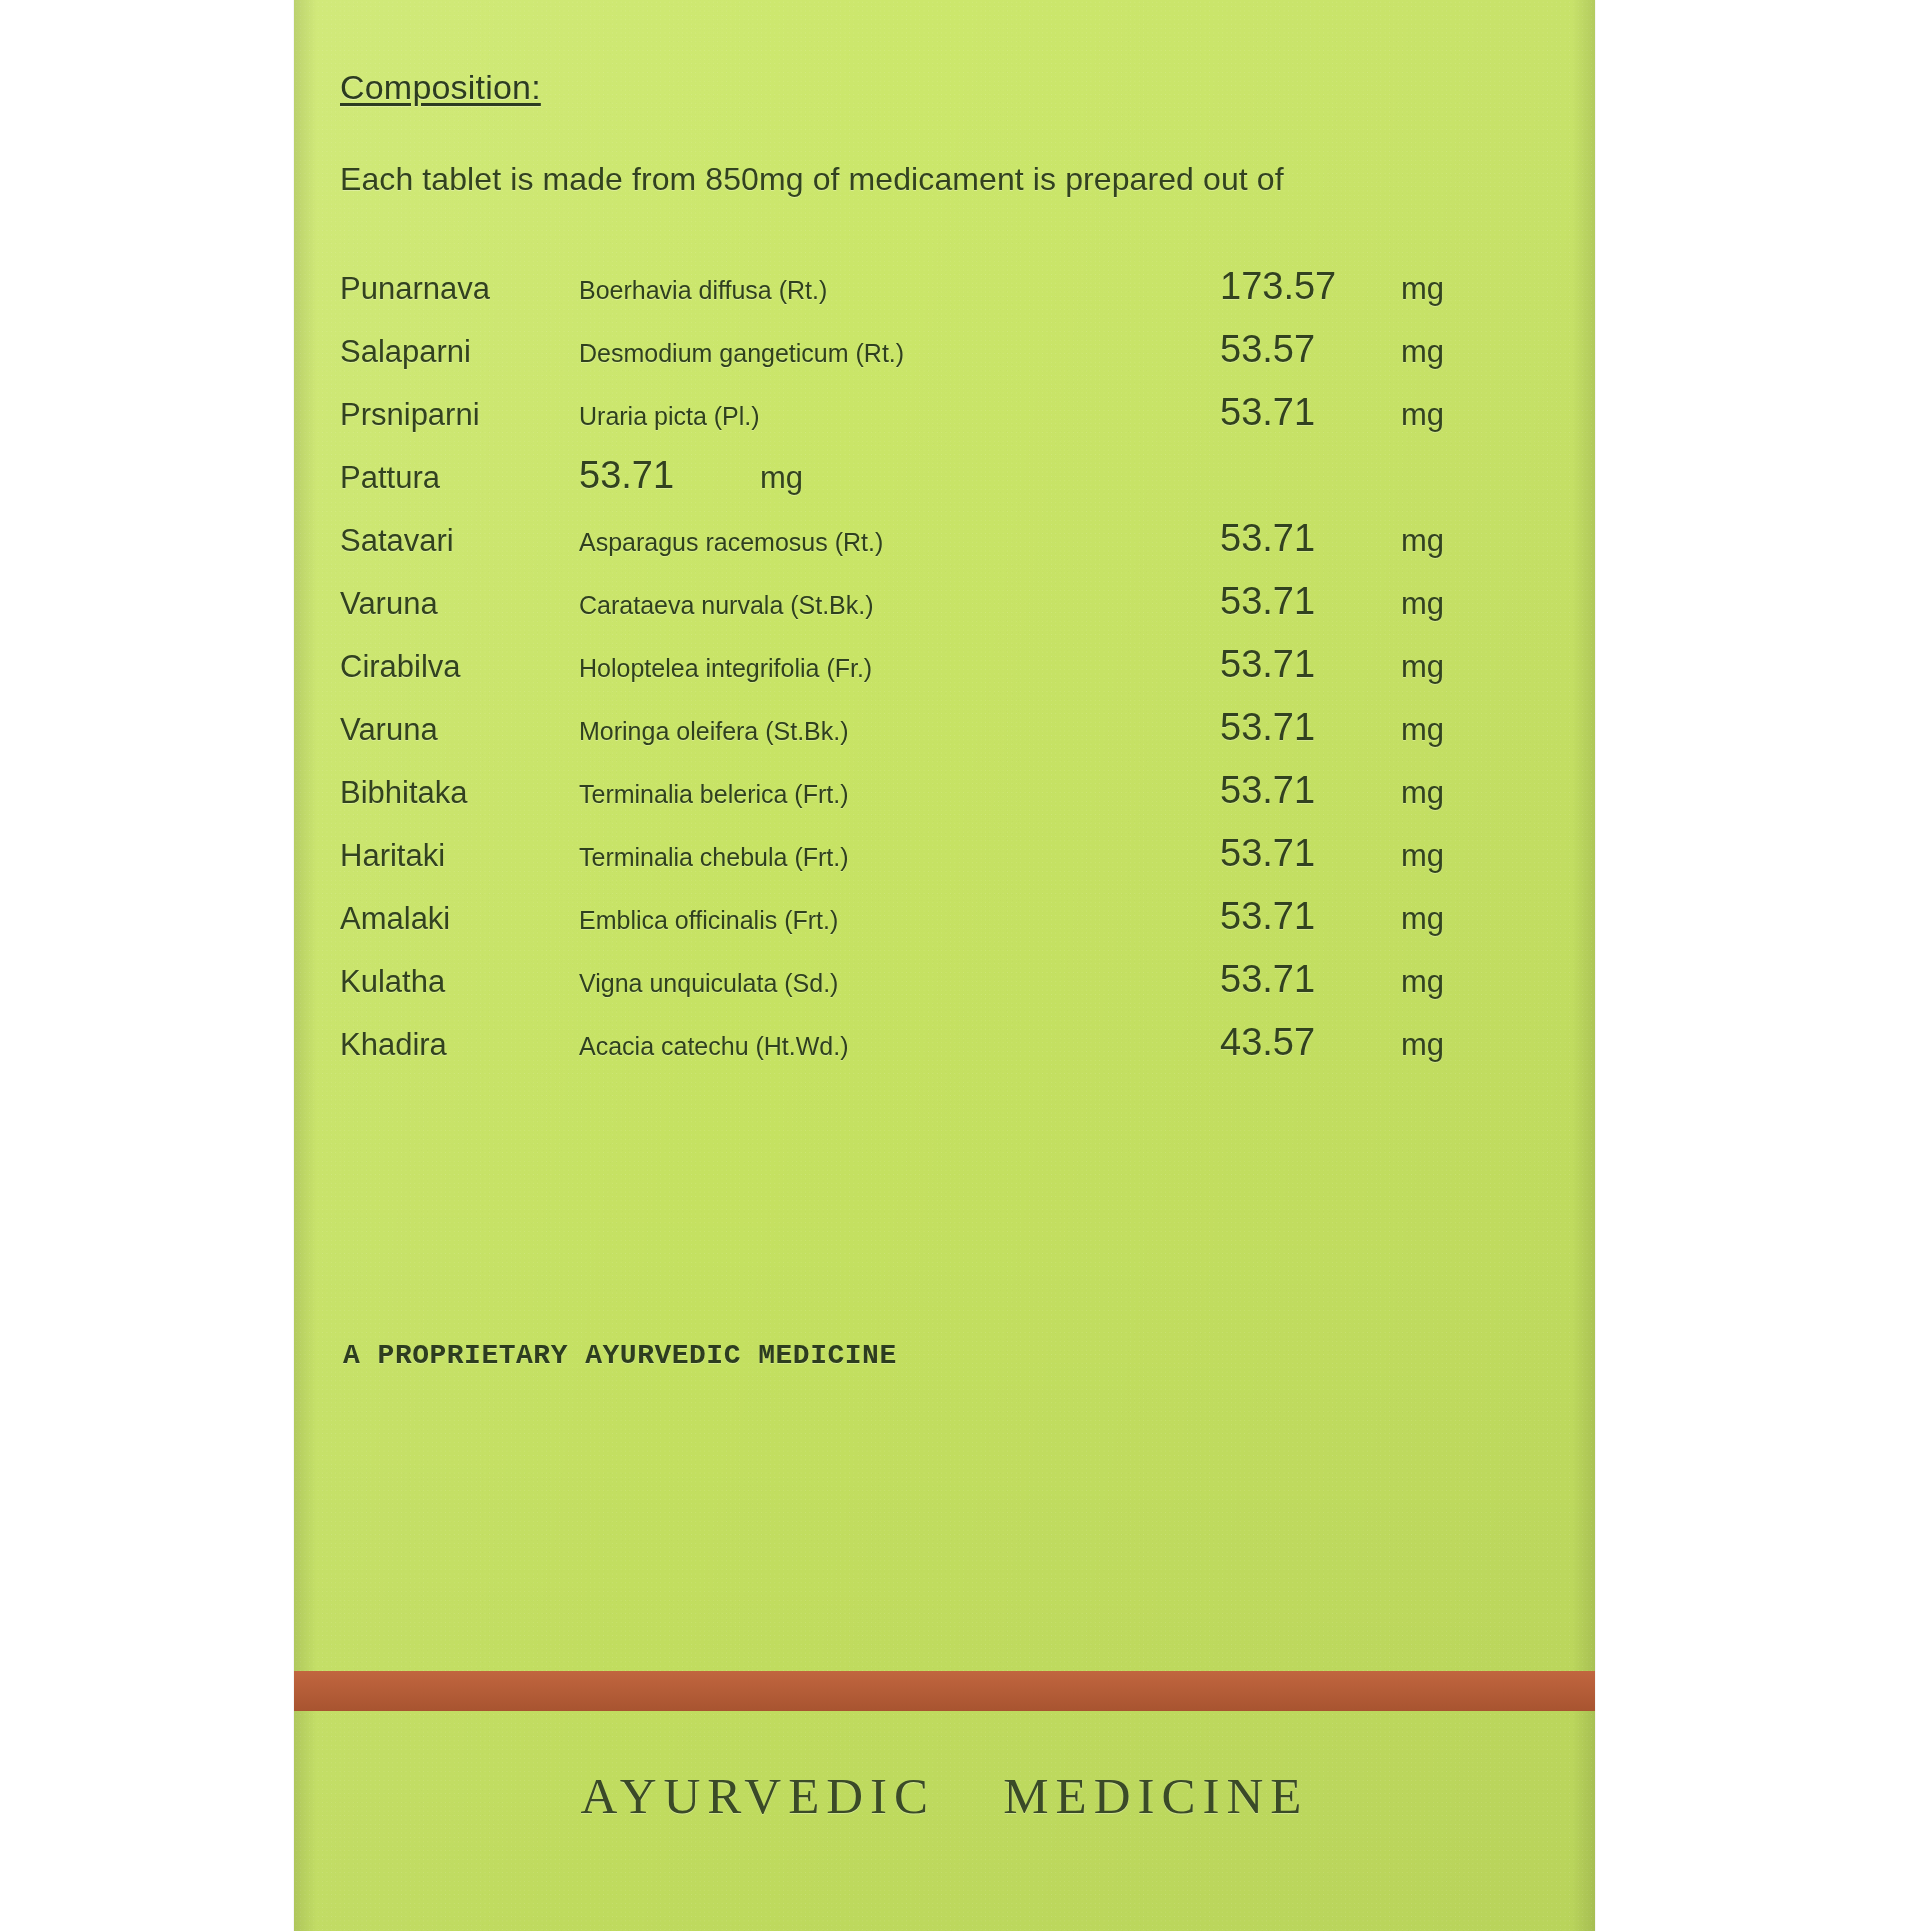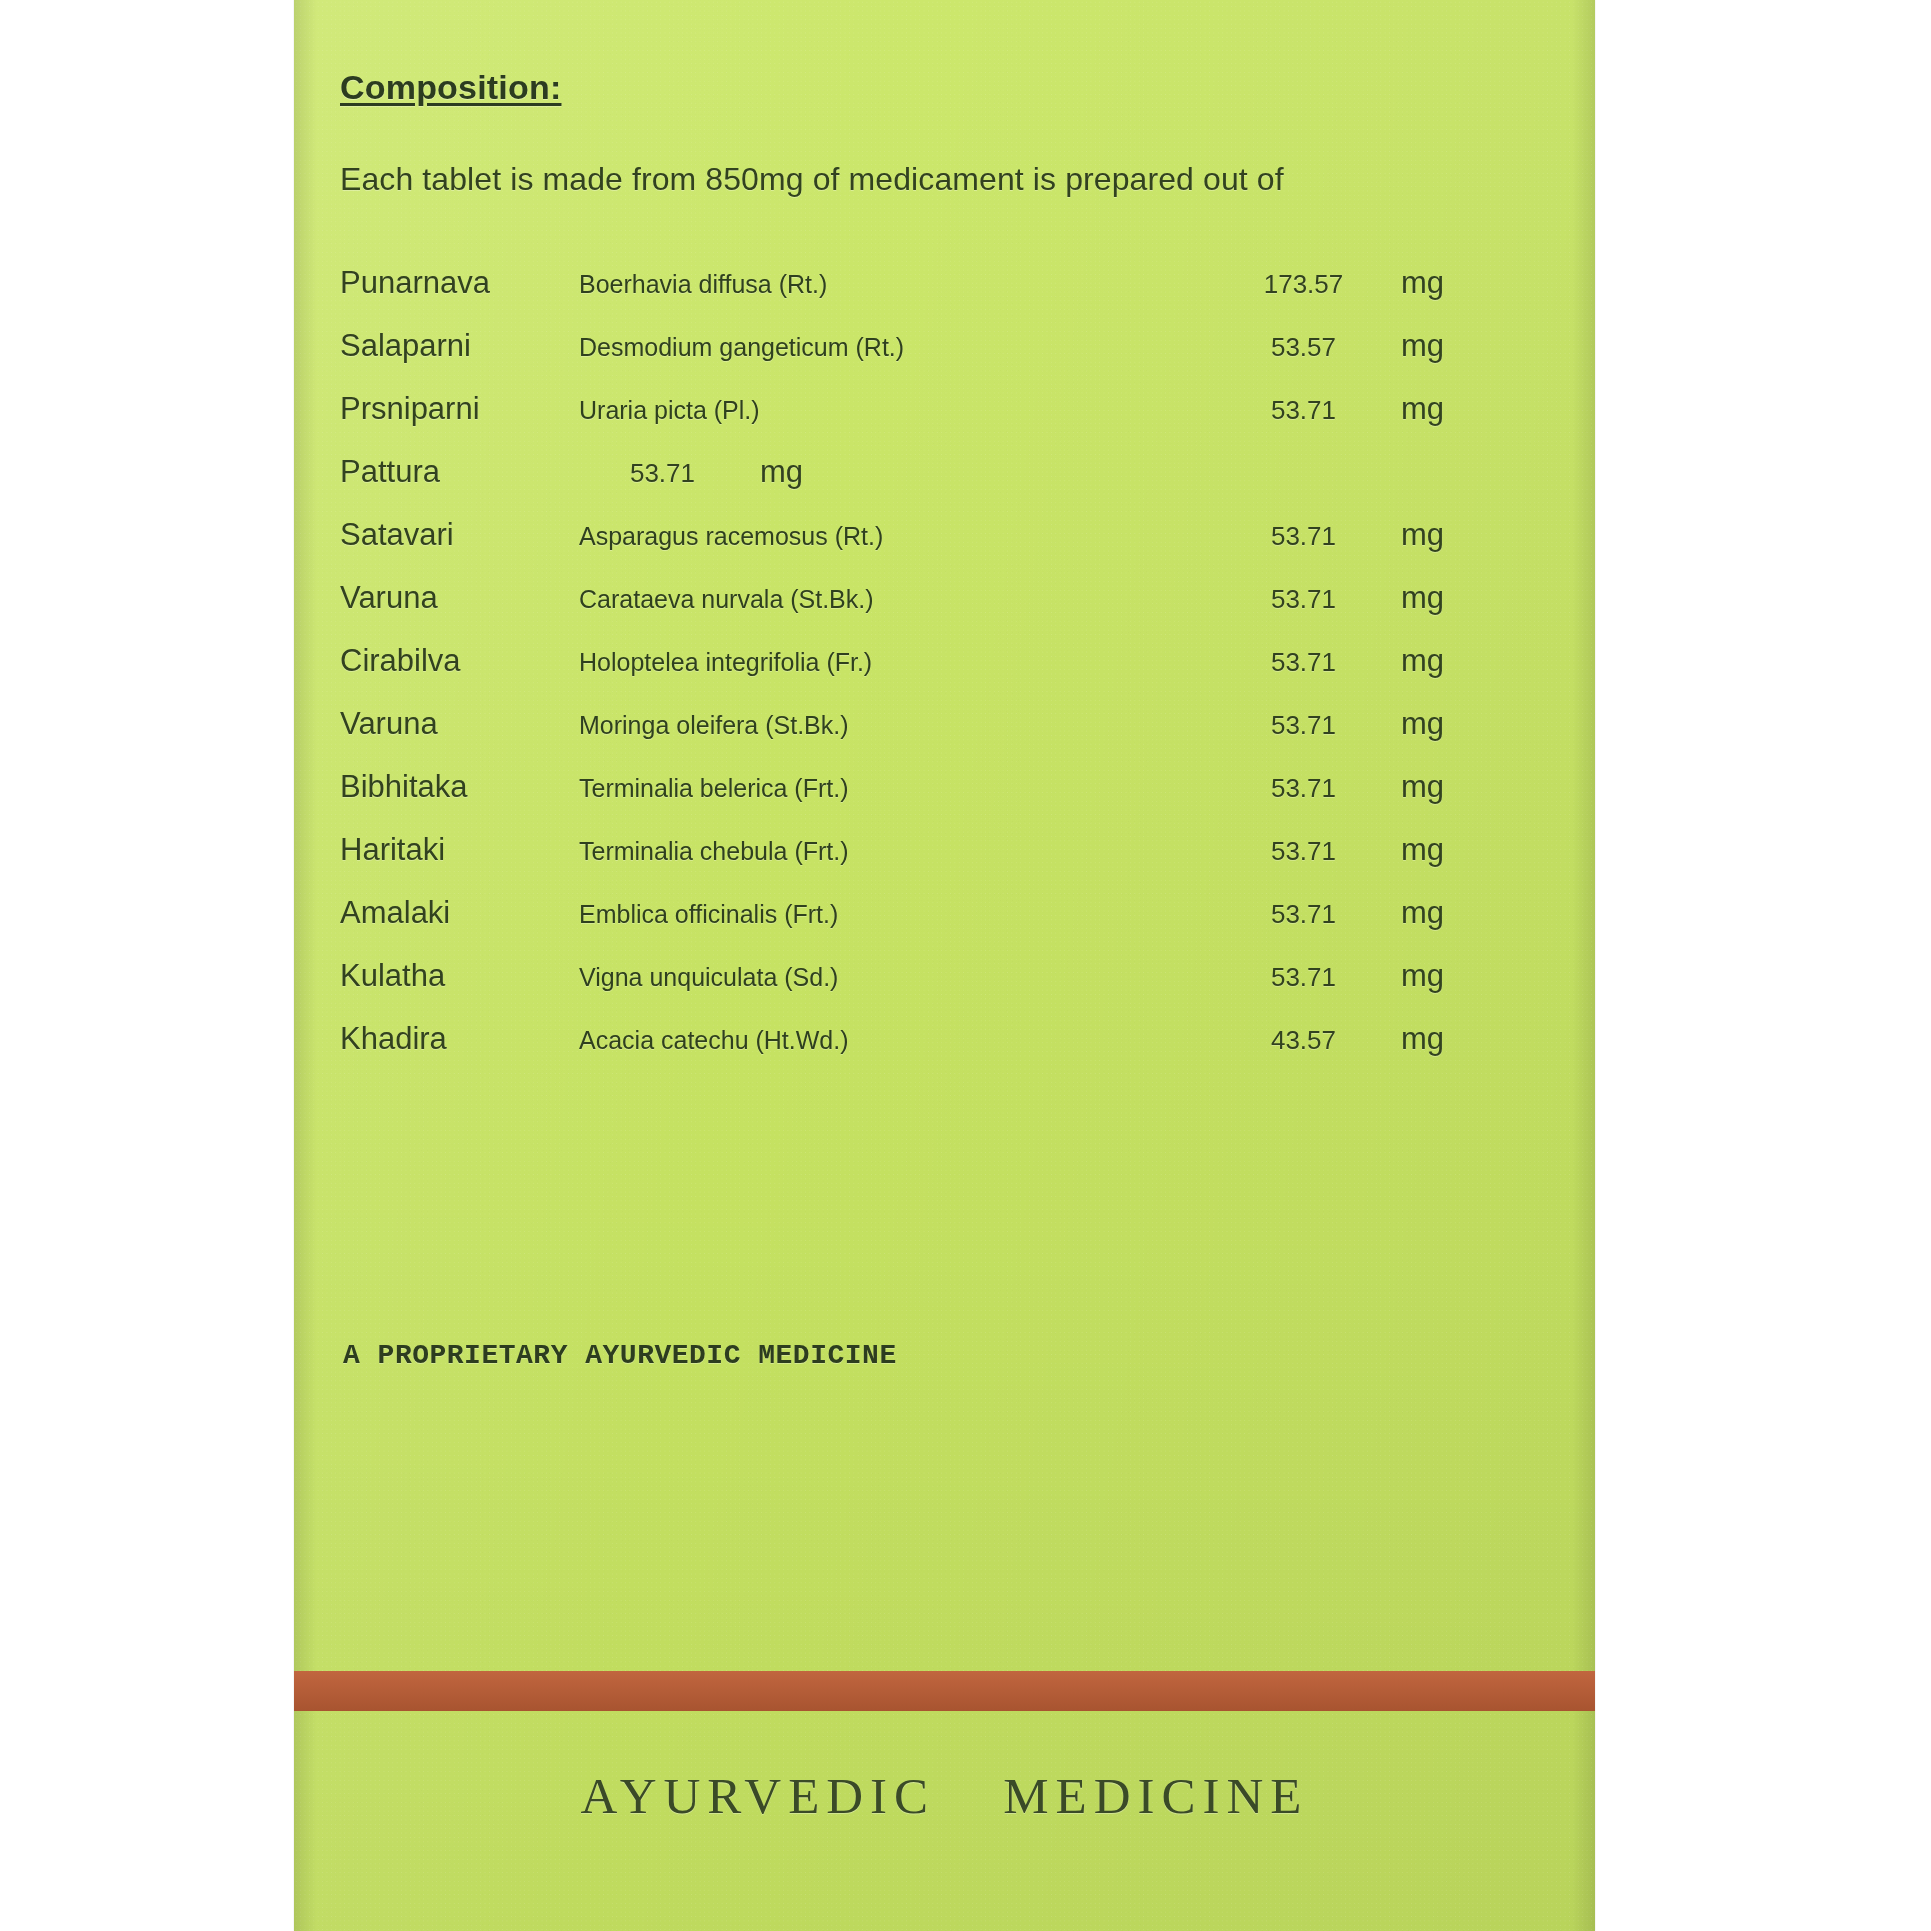--- a/index.html
+++ b/index.html
@@ -45,21 +45,21 @@
     position: absolute;
     inset: 0;
     padding: 0;
   }
 
   .heading {
     position: absolute;
     left: 46px;
     top: 68px;
     font-size: 34px;
-    font-weight: bold;
+    font-weight: normal;
     color: #2c3c20;
     text-decoration: underline;
     text-underline-offset: 4.4px;
     letter-spacing: 0.2px;
     text-shadow: 0 0.9px 0 rgba(255,255,255,0.35);
     text-align: center;
   }
 
   .subheading {
     position: absolute;
@@ -92,22 +92,22 @@
   .col-latin {
     width: 641px;
     flex: none;
     font-size: 25px;
     color: #2f401e;
     text-shadow: 0 0.9px 0 rgba(255,255,255,0.28);
   }
   .col-qty {
     width: 167px;
     flex: none;
-    text-align: center;
-    font-size: 26px;
+    text-align: left;
+    font-size: 38px;
     color: #32421f;
     text-shadow: 0 0.9px 0 rgba(255,255,255,0.28);
   }
   .col-unit {
     width: 70px;
     flex: none;
     padding-left: 14px;
     font-size: 31px;
     color: #32421f;
     text-shadow: 0 0.9px 0 rgba(255,255,255,0.28);

